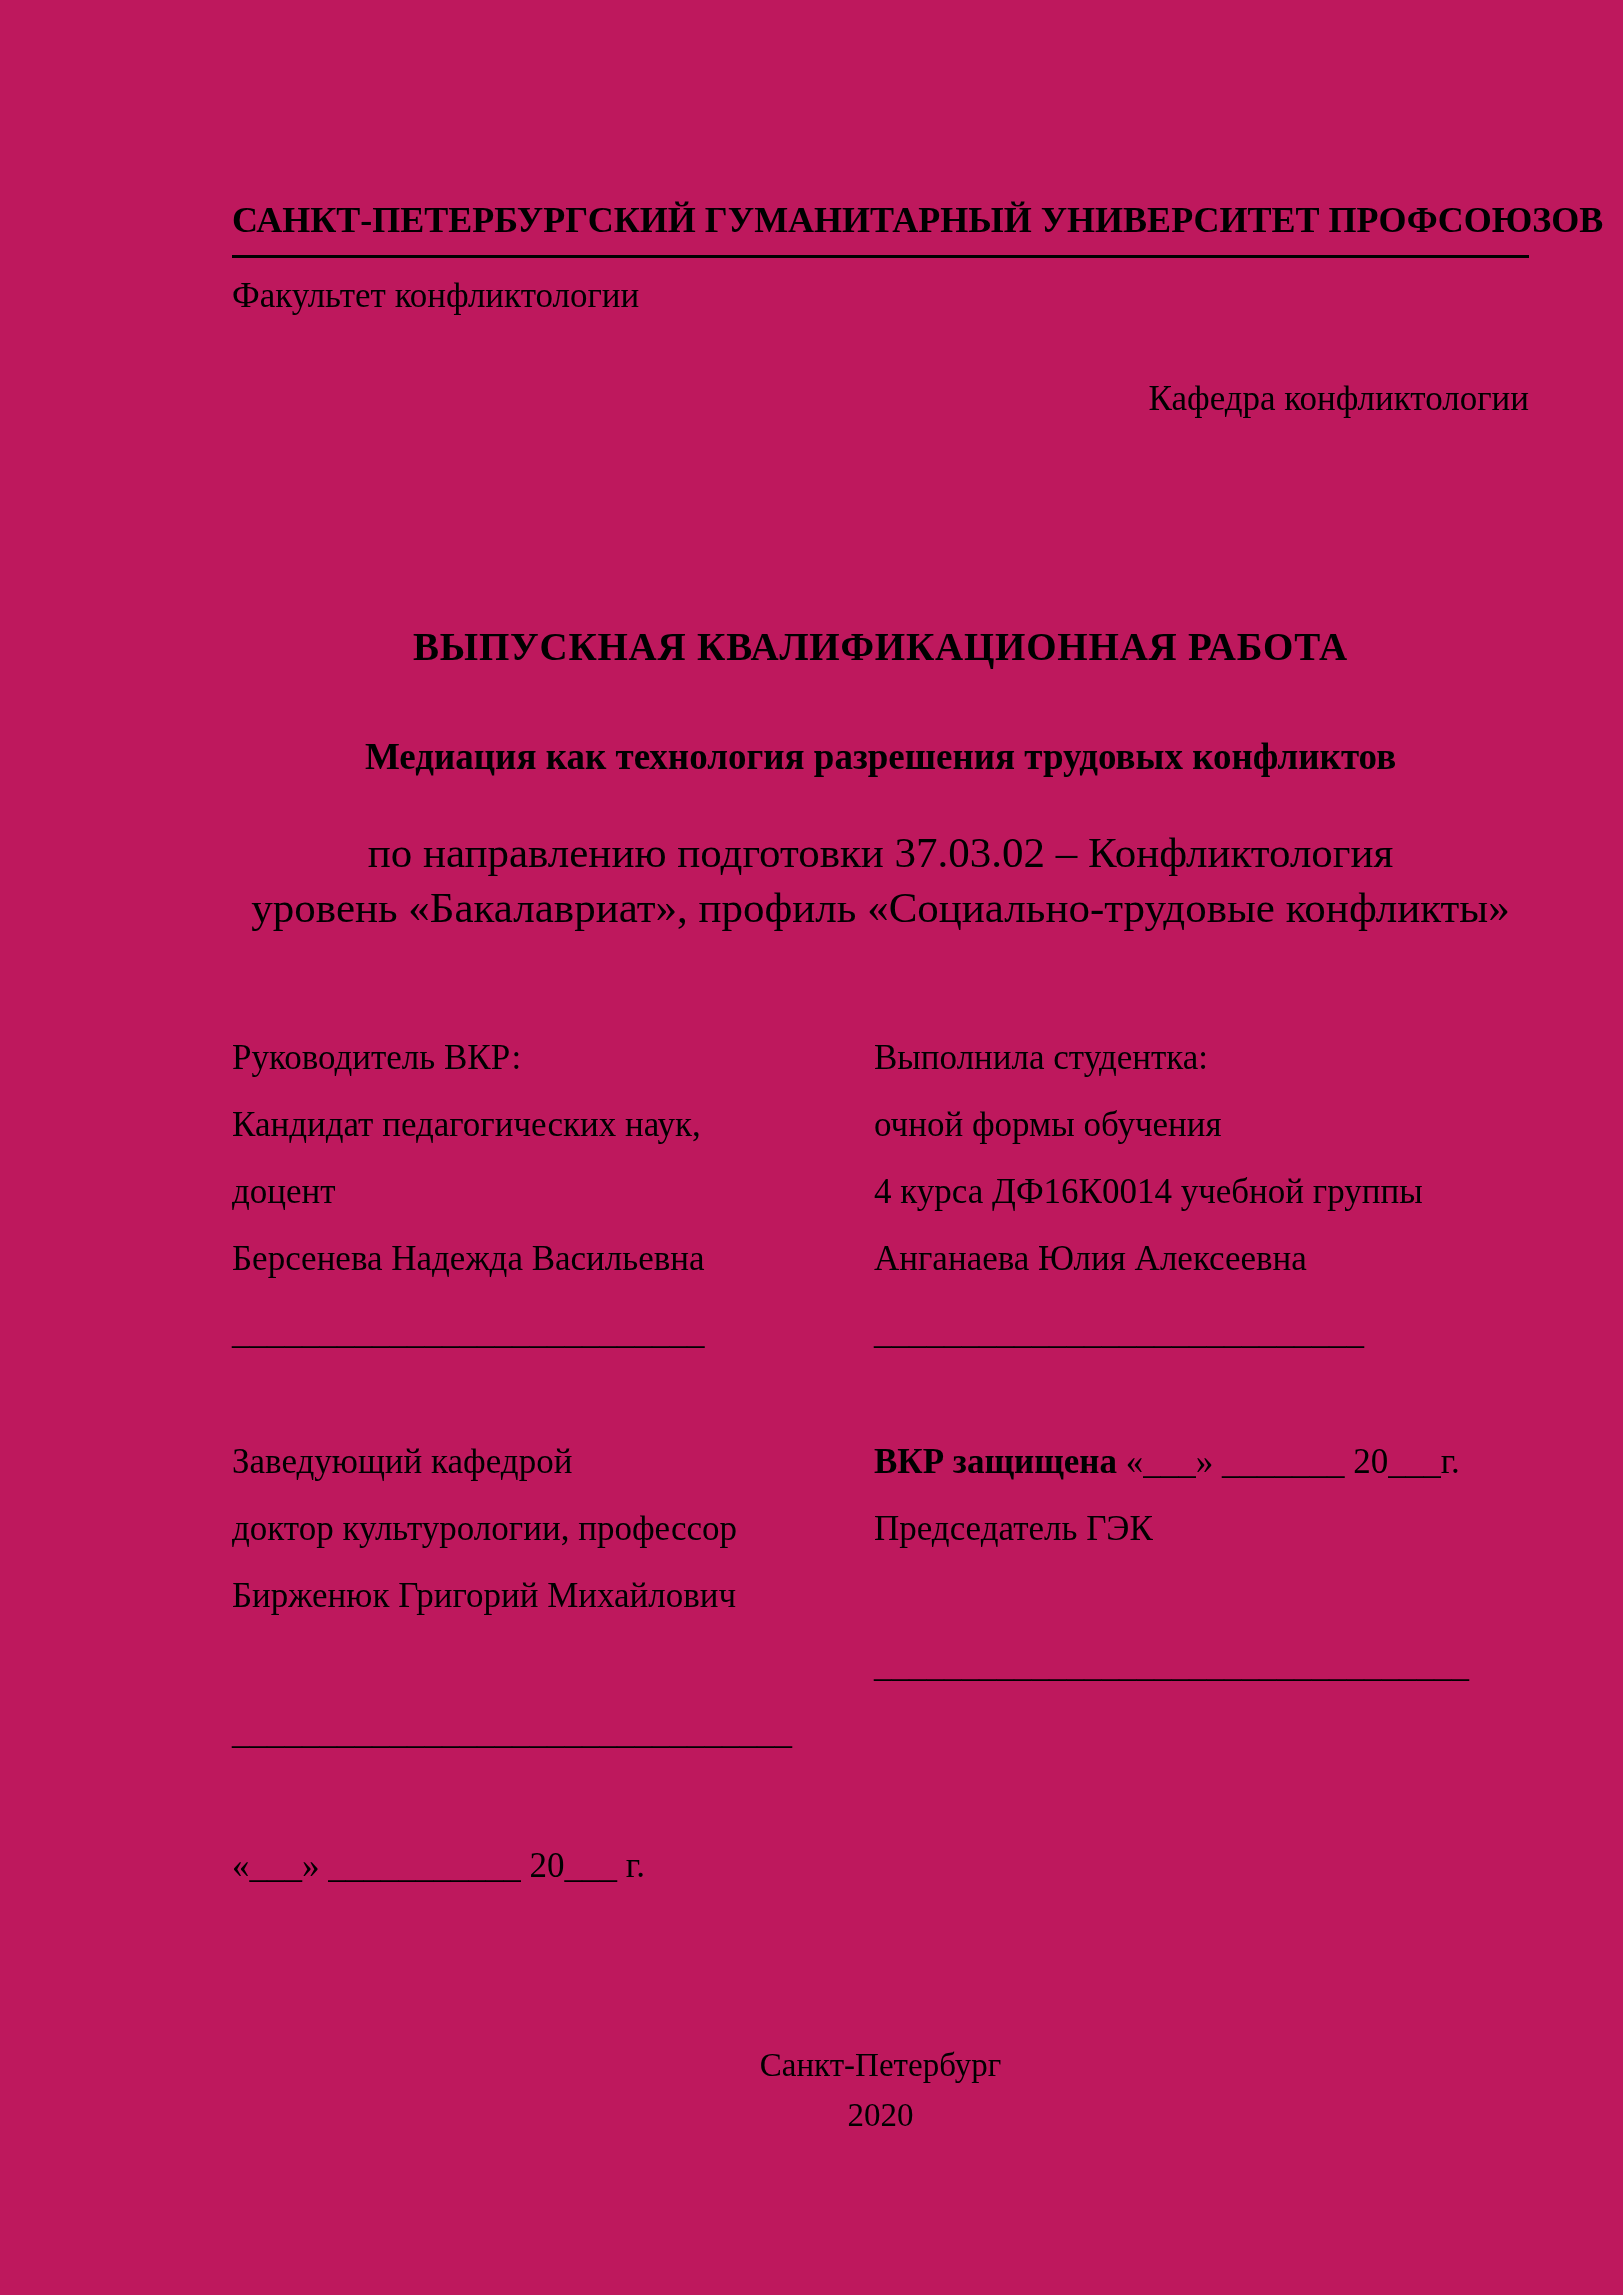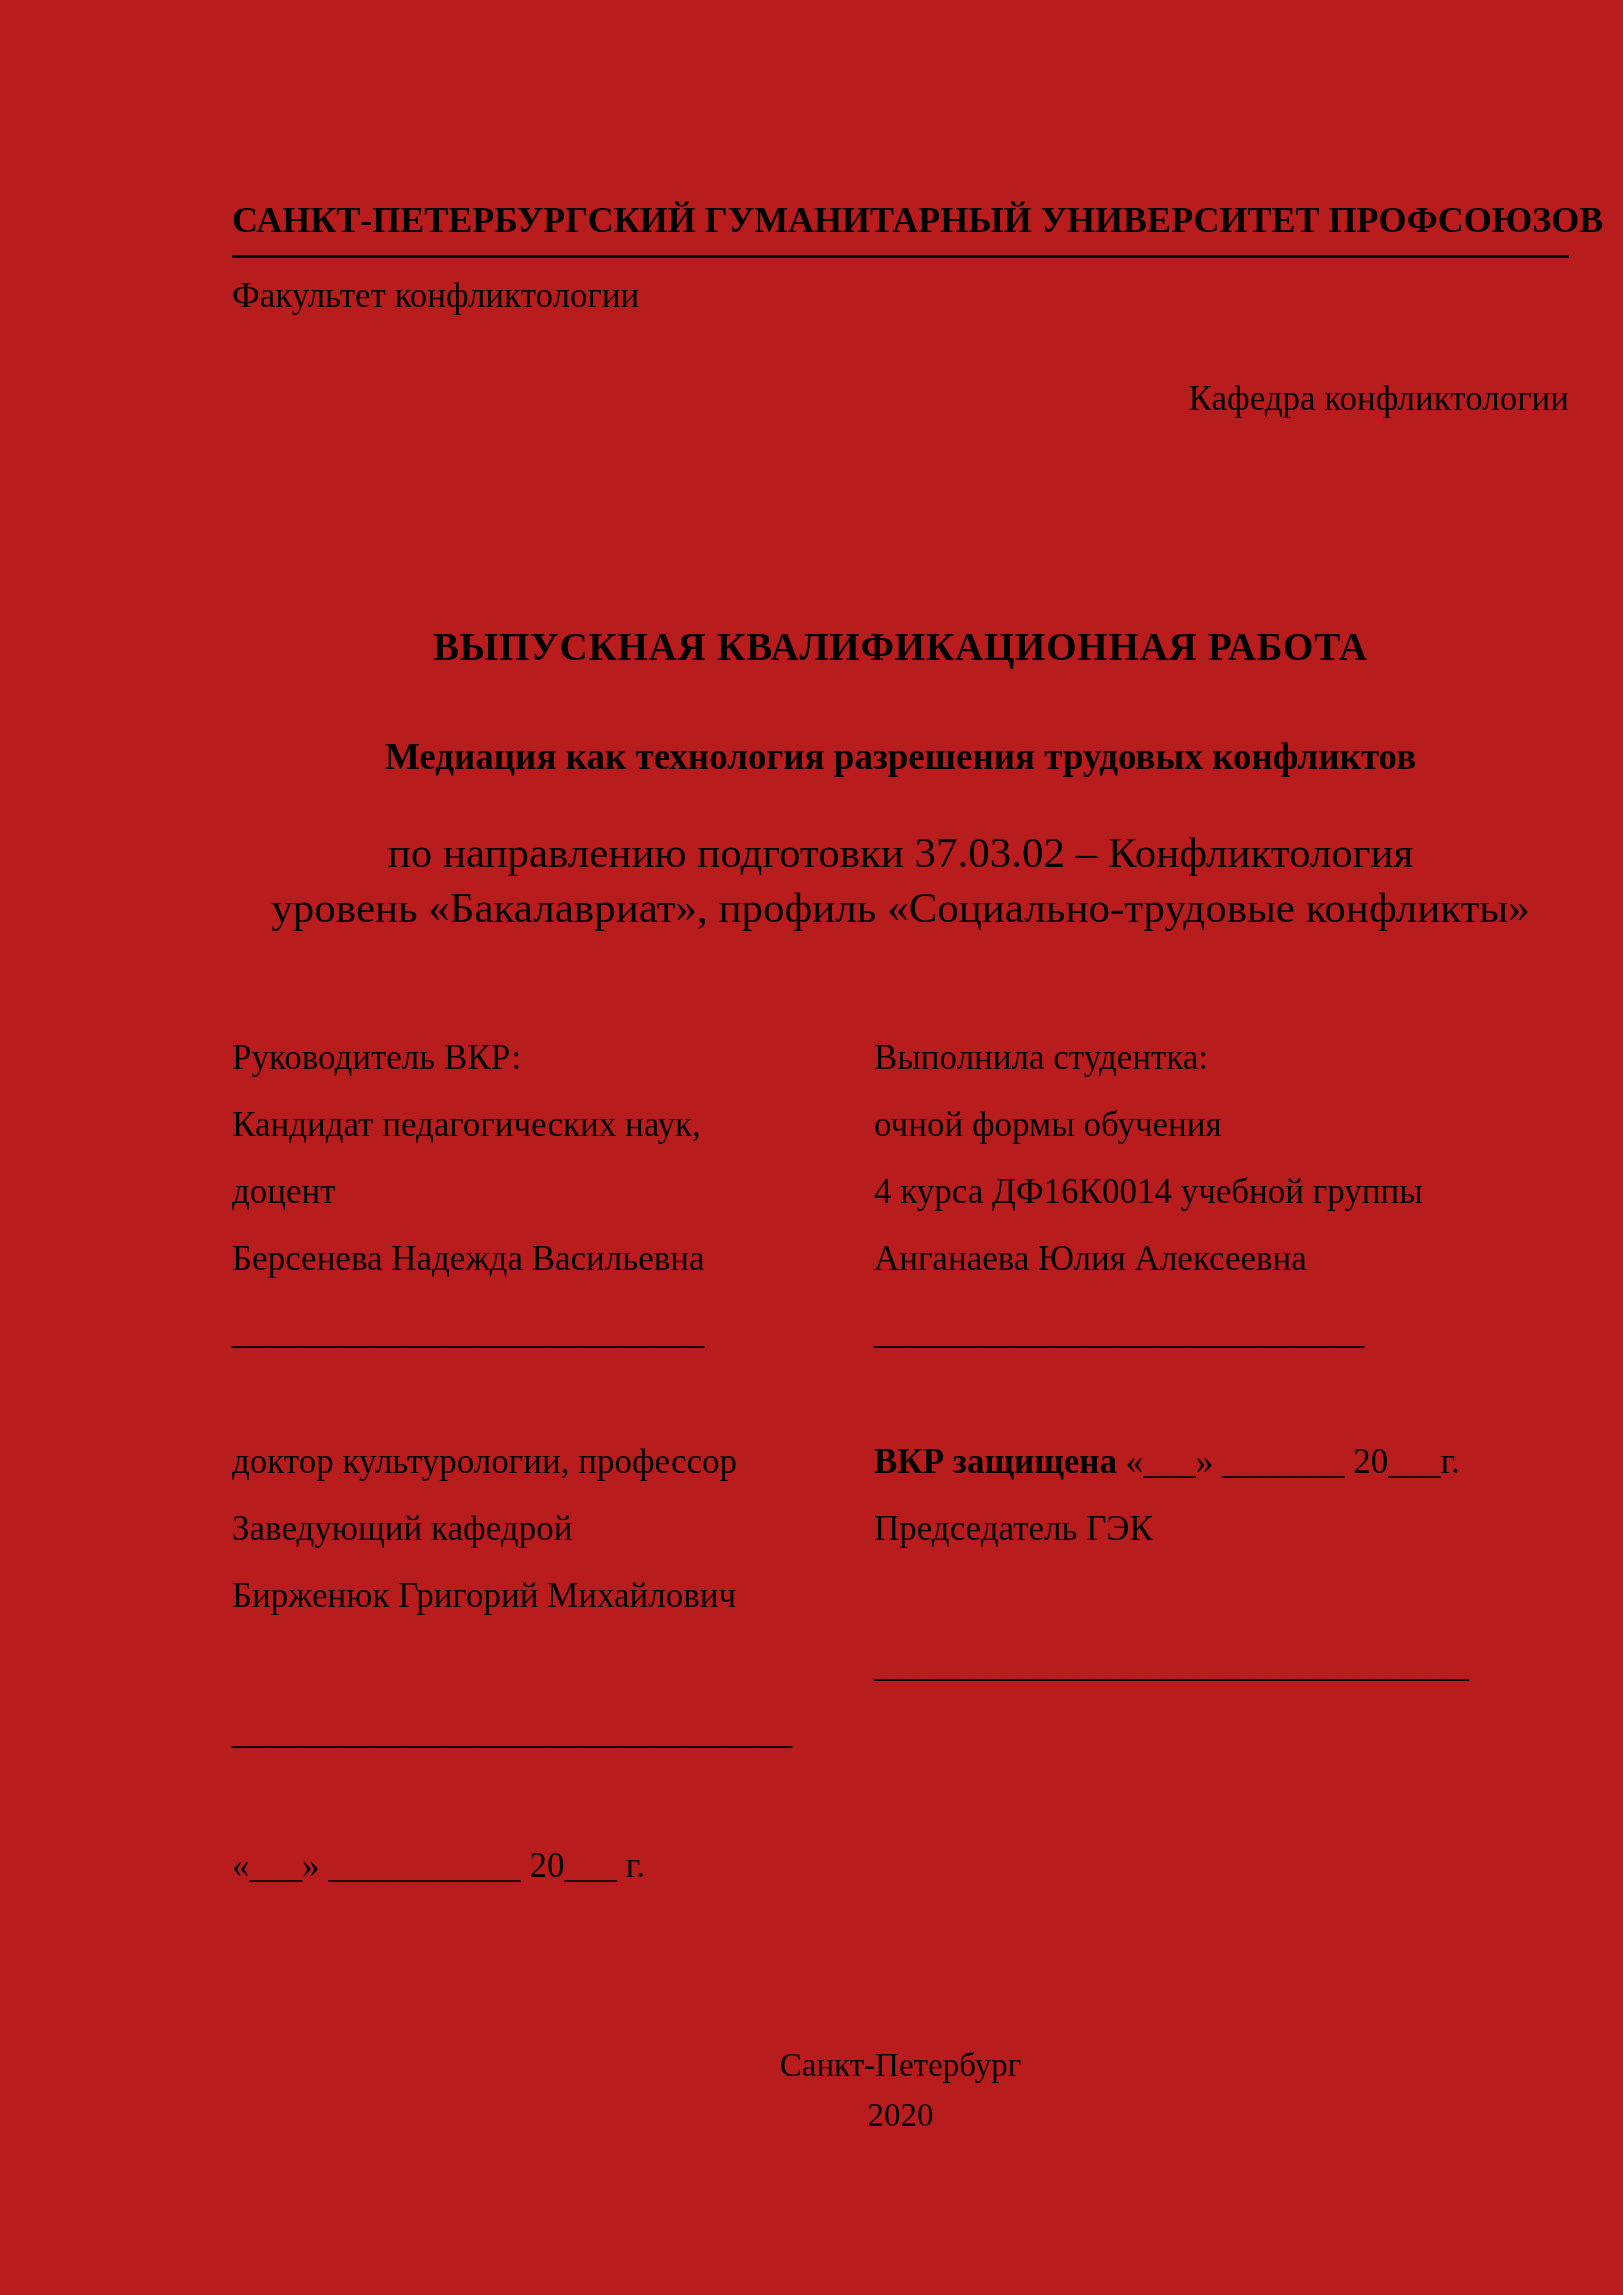--- a/index.html
+++ b/index.html
@@ -5,25 +5,25 @@
   html, body {
     margin: 0;
     padding: 0;
     background: #ffffff;
   }
   .page {
     position: relative;
     width: 1623px;
     height: 2295px;
     margin: 0 auto;
-    background: #b91c1c;
+    background: #be185d;
     color: #000000;
     font-family: "Liberation Serif", "DejaVu Serif", serif;
     box-sizing: border-box;
-    padding: 200px 54px 0 232px;
+    padding: 200px 94px 0 232px;
     overflow: hidden;
   }
   .u-heading {
     font-size: 36px;
     font-weight: bold;
     text-align: center;
     line-height: 1.15;
     white-space: nowrap;
   }
   .header-rule {
@@ -121,22 +121,22 @@
     <div class="col">
       <div class="block-1">
         <div class="row">Руководитель ВКР:</div>
         <div class="row">Кандидат педагогических наук,</div>
         <div class="row">доцент</div>
         <div class="row">Берсенева Надежда Васильевна</div>
       </div>
       <div class="row sig-line">___________________________</div>
 
       <div class="block-2">
+        <div class="row">Заведующий кафедрой</div>
         <div class="row">доктор культурологии, профессор</div>
-        <div class="row">Заведующий кафедрой</div>
         <div class="row">Бирженюк Григорий Михайлович</div>
       </div>
       <div class="row sig-line-2">________________________________</div>
       <div class="row date-line">«___» ___________ 20___ г.</div>
     </div>
 
     <div class="col">
       <div class="block-1">
         <div class="row">Выполнила студентка:</div>
         <div class="row">очной формы обучения</div>

